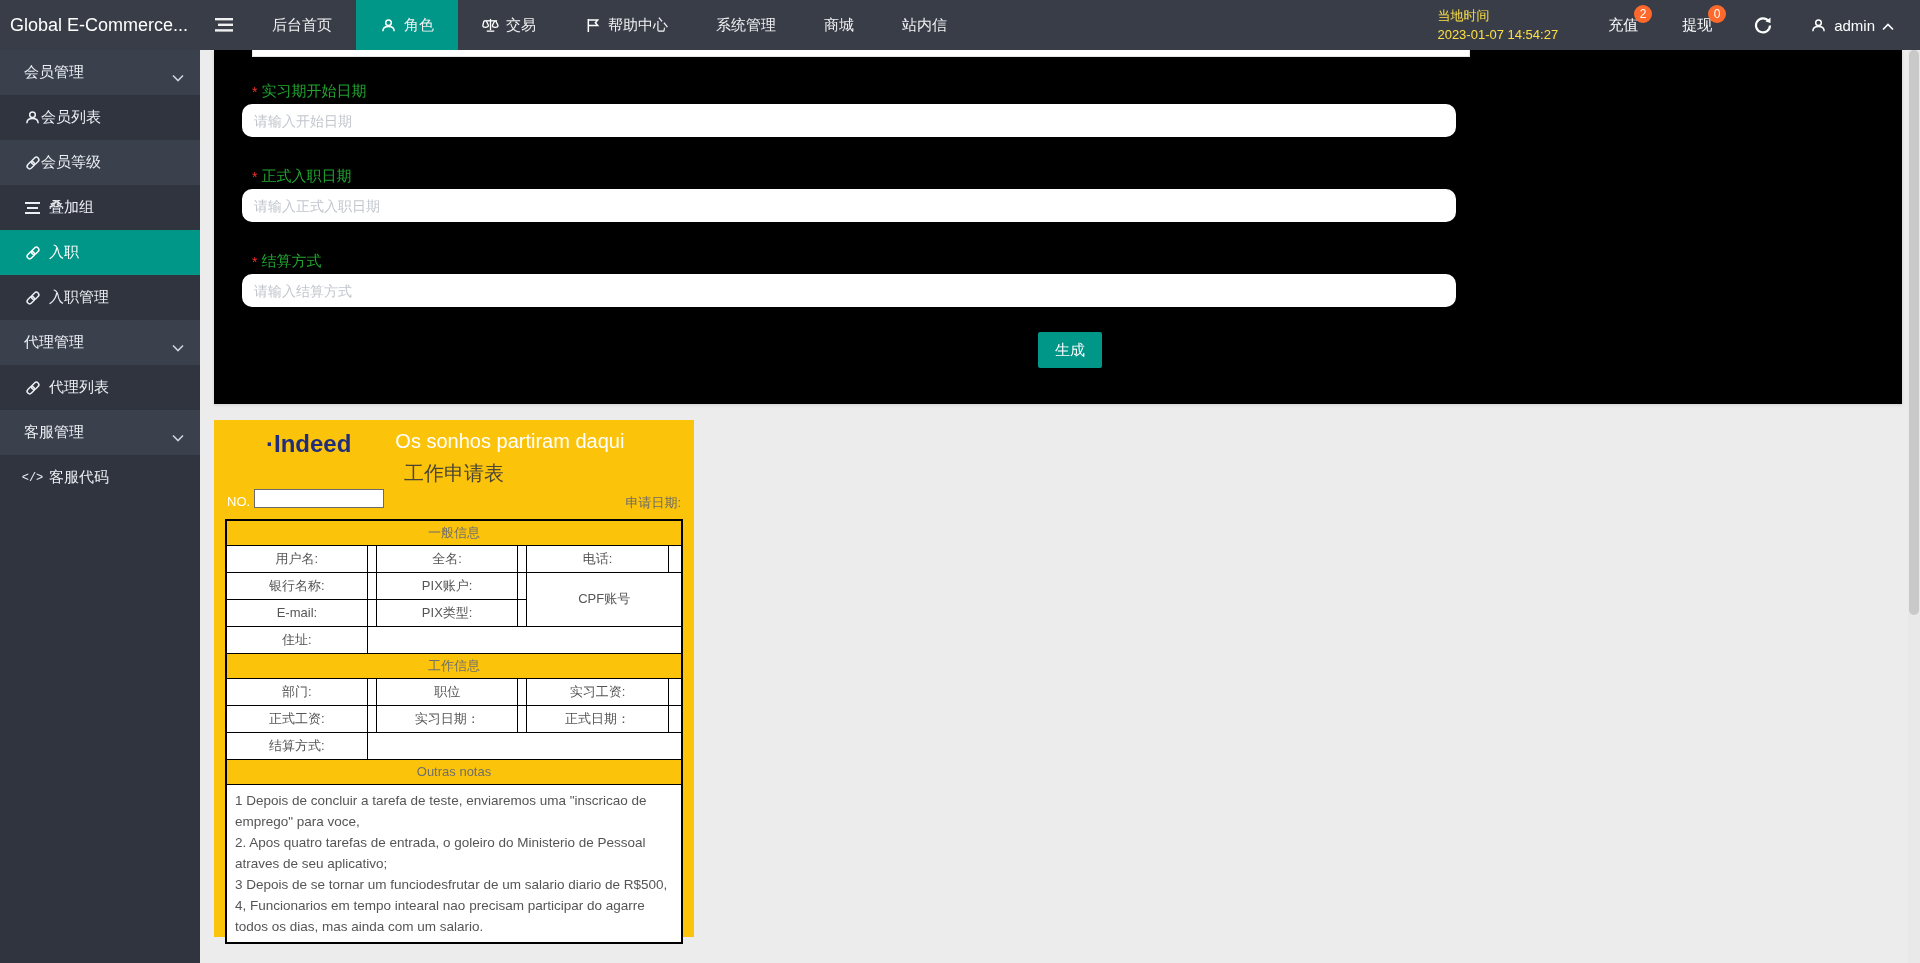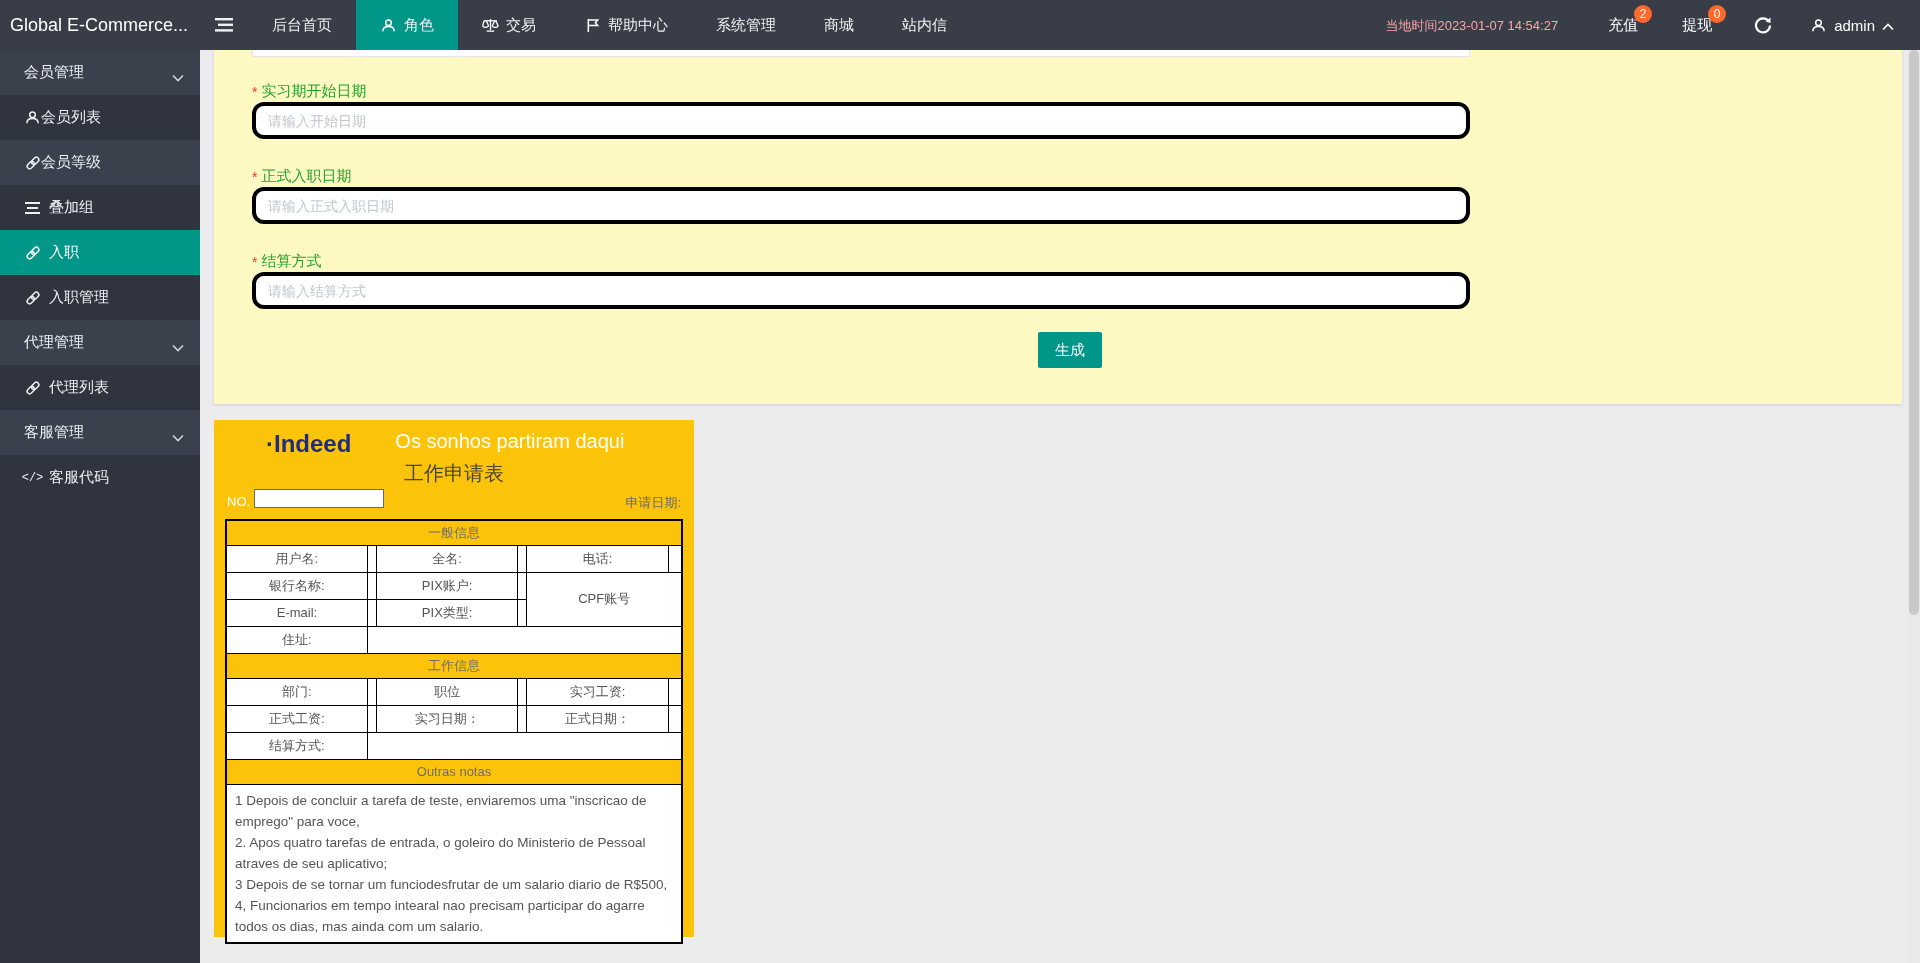--- a/index.html
+++ b/index.html
@@ -11,22 +11,22 @@
     background:#383d48; display:flex; align-items:stretch; color:#fff; z-index:5; }
   .logo { width:200px; display:flex; align-items:center; padding-left:10px;
     font-size:18px; color:#fff; white-space:nowrap; overflow:hidden; }
   .nav-left { display:flex; align-items:stretch; }
   .nav-burger { width:48px; display:flex; align-items:center; justify-content:center; cursor:pointer; }
   .nav-item { display:flex; align-items:center; gap:7px; padding:0 24px; font-size:15px;
     color:#f0f0f0; cursor:pointer; }
   .nav-item.active { background:#009688; }
   .nav-spacer { flex:1; }
   .nav-right { display:flex; align-items:stretch; }
-  .time-block { display:flex; flex-direction:row; justify-content:center; align-items:center;
-    padding:0 28px; font-size:13px; line-height:19px; color:#fca5a5; }
+  .time-block { display:flex; flex-direction:column; justify-content:center; 
+    padding:0 28px; font-size:13px; line-height:19px; color:#fde047; }
   .nav-badge-item { position:relative; display:flex; align-items:center; padding:0 22px;
     font-size:15px; cursor:pointer; }
   .badge { position:absolute; top:5px; right:8px; min-width:18px; height:18px; border-radius:9px;
     background:#ff6a2c; color:#fff; font-size:12px; line-height:18px; text-align:center; padding:0 4px; }
   .nav-icon-btn { display:flex; align-items:center; padding:0 20px; cursor:pointer; }
   .nav-user { display:flex; align-items:center; gap:7px; padding:0 26px 0 18px; font-size:15px; cursor:pointer; }
 
   
   .sidebar { position:absolute; left:0; top:50px; width:200px; height:913px; background:#30343e; }
   .side-item { height:45px; display:flex; align-items:center; padding:0 14px 0 24px;
@@ -35,27 +35,27 @@
   .side-item.group { background:#3b404d; }
   .side-item.child { background:#2f343e; }
   .side-item.active { background:#009688; color:#fff; }
   .side-item.group .txt { margin-left:0; }
   .chev { position:absolute; right:16px; top:18px; }
   .icon16 { width:17px; height:17px; flex:0 0 17px; display:inline-flex; align-items:center; justify-content:center; }
   .code-glyph { font-family:"Liberation Mono","DejaVu Sans Mono",monospace; font-size:12px; color:#eceff4; }
 
   
   .main { position:absolute; left:200px; top:50px; width:1720px; height:913px; background:#ececec; }
-  .card { position:absolute; left:14px; top:0; width:1688px; height:354px; background:#fef9c3;
+  .card { position:absolute; left:14px; top:0; width:1688px; height:354px; background:#000000;
     box-shadow:0 1px 3px rgba(0,0,0,.12); }
   .cut-input { position:absolute; left:38px; top:-4px; width:1218px; height:11px;
     background:#fff; border:1px solid #e6e6e6; border-top:none; }
   .f-label { position:absolute; left:38px; font-size:15px; color:#21a32f; }
   .f-label .star { color:#ff2d2d; margin-right:4px; font-size:14px; vertical-align:-1px; }
-  .f-input { position:absolute; left:38px; width:1218px; height:37px; border:4px solid #000000;
+  .f-input { position:absolute; left:26px; width:1218px; height:37px; border:2px solid #000000;
     border-radius:12px; padding:0 12px; font-size:14px; color:#333; outline:none;
     font-family:"Liberation Sans","DejaVu Sans",sans-serif; }
   .f-input::placeholder { color:#c2c6cd; }
   .gen-btn { position:absolute; left:824px; top:282px; width:64px; height:36px; background:#009688;
     color:#fff; border:none; border-radius:2px; font-size:15px; cursor:pointer;
     font-family:"Liberation Sans","DejaVu Sans",sans-serif; }
 
   
   .yform { position:absolute; left:14px; top:370px; width:480px; height:517px; background:#fcc30b; }
   .y-head1 { display:flex; align-items:flex-start; padding-top:10px;gap:16px; }

